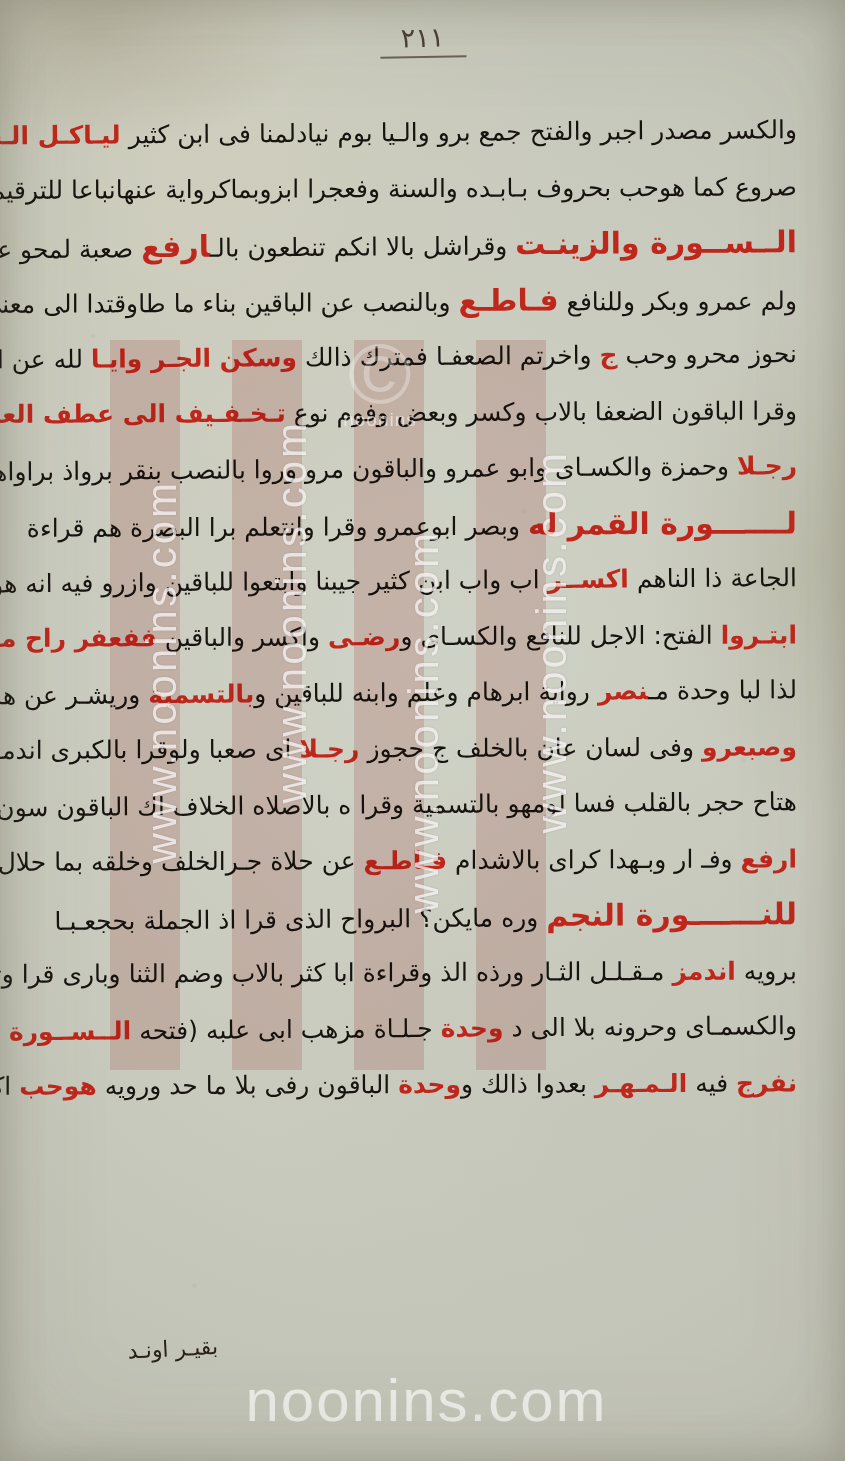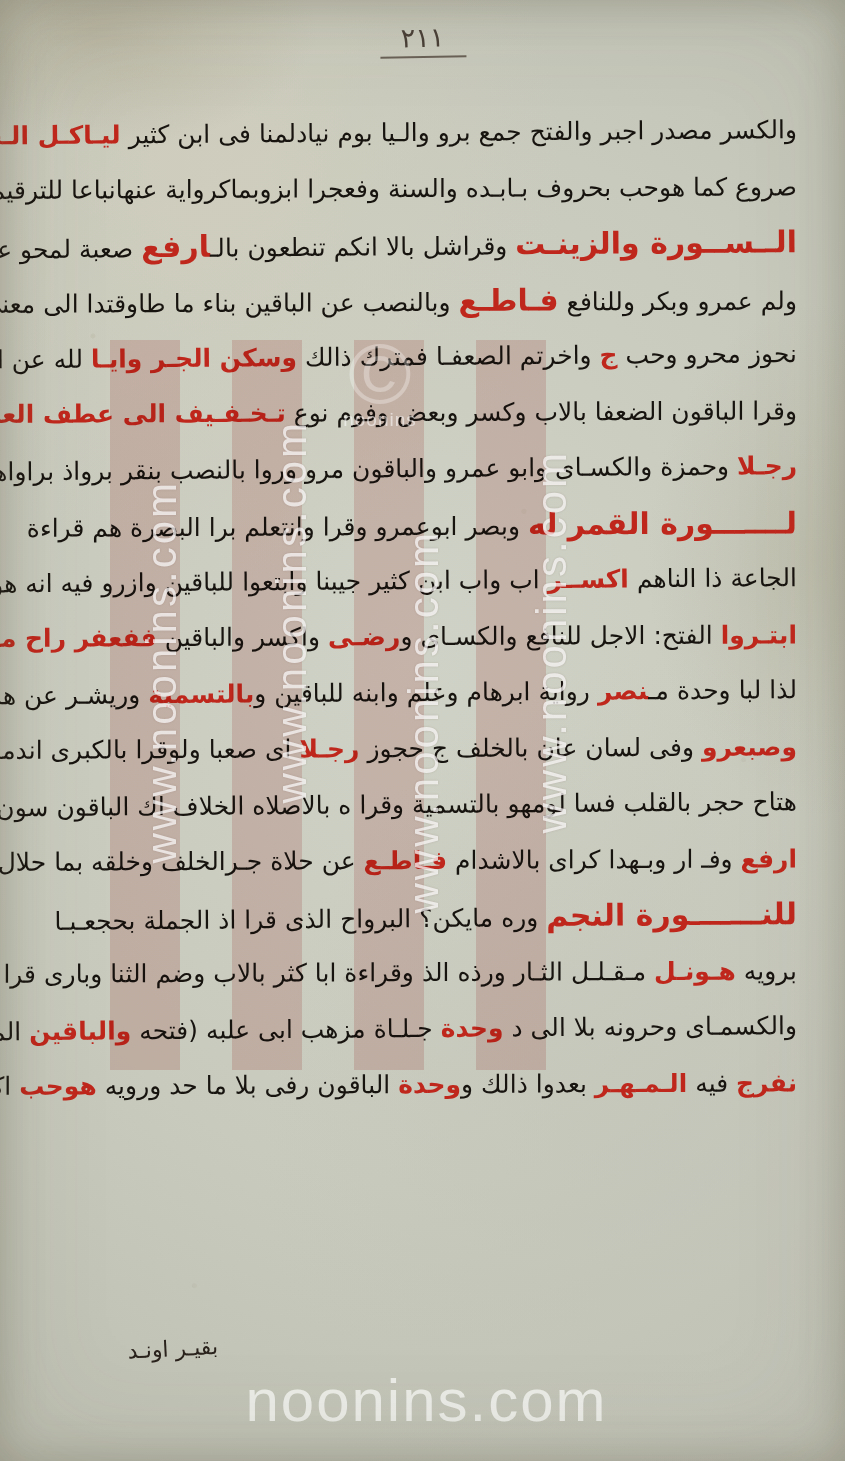--- a/index.html
+++ b/index.html
@@ -270,24 +270,24 @@
     <div class="line">
       <span class="seg black">هتاح حجر بالقلب فسا لومهو بالتسمية وقرا ه بالاصلاه الخلاف اك الباقون سون</span>
     </div>
     <div class="line">
       <span class="seg red">ارفع</span><span class="seg black"> وفـ ار وبـهدا كراى بالاشدام </span><span class="seg red">فـاطـع</span><span class="seg black"> عن حلاة جـرالخلف وخلقه بما حلال وا</span>
     </div>
     <div class="line">
       <span class="seg red big">للنـــــــورة النجم</span><span class="seg black"> وره مايكن؟ البرواح الذى قرا اذ الجملة بحجعـبـا</span>
     </div>
     <div class="line">
-      <span class="seg black">برويه </span><span class="seg red">هـونـل</span><span class="seg black"> مـقـلـل الثـار ورذه الذ وقراءة ابا كثر بالاب وضم الثنا وبارى قرا وتحـمـرى</span>
-    </div>
-    <div class="line">
-      <span class="seg black">والكسمـاى وحرونه بلا الى د </span><span class="seg red">وحدة</span><span class="seg black"> جـلـاة مزهب ابى علبه (فتحه </span><span class="seg red">والباقين</span><span class="seg black"> المكـى وشبهه</span>
+      <span class="seg black">برويه </span><span class="seg red">اندمز</span><span class="seg black"> مـقـلـل الثـار ورذه الذ وقراءة ابا كثر بالاب وضم الثنا وبارى قرا وتحـمـرى</span>
+    </div>
+    <div class="line">
+      <span class="seg black">والكسمـاى وحرونه بلا الى د </span><span class="seg red">وحدة</span><span class="seg black"> جـلـاة مزهب ابى علبه (فتحه </span><span class="seg red">الــســورة</span><span class="seg black"> المكـى وشبهه</span>
     </div>
     <div class="line">
       <span class="seg red">نفرج</span><span class="seg black"> فيه </span><span class="seg red">الـمـهـر</span><span class="seg black"> بعدوا ذالك و</span><span class="seg red">وحدة</span><span class="seg black"> الباقون رفى بلا ما حد ورويه </span><span class="seg red">هوحب</span><span class="seg black"> اكثر حمزو والباقون</span>
     </div>
   </div>
 
   <div class="colophon">بقيـر
 اونـد</div>
 
   <div class="wm-bands">

